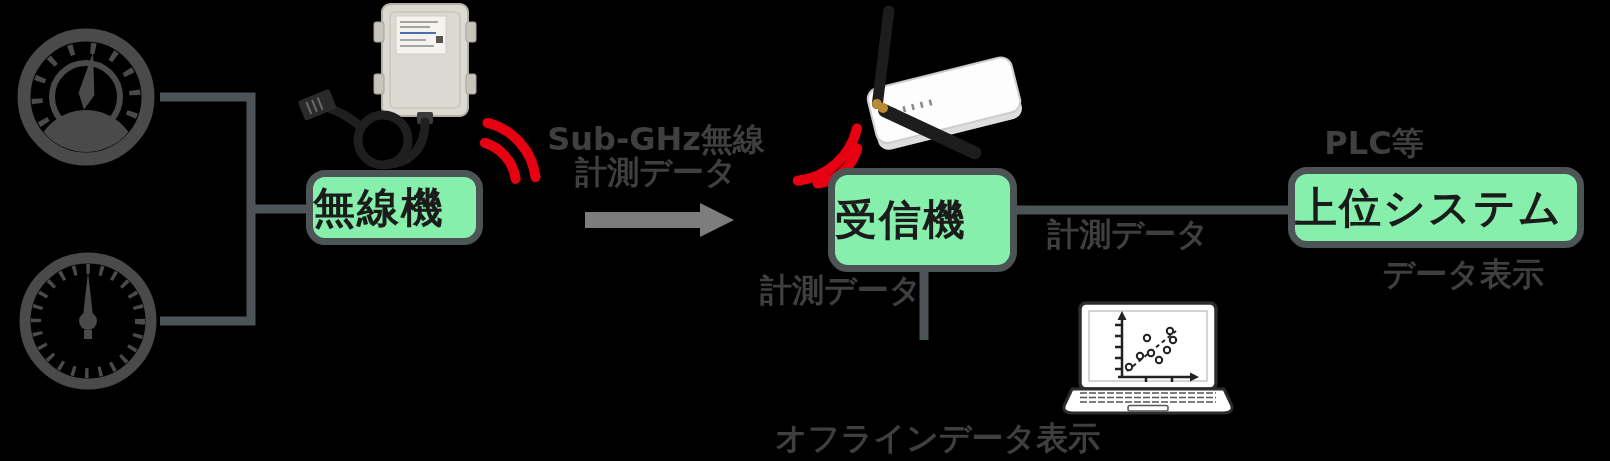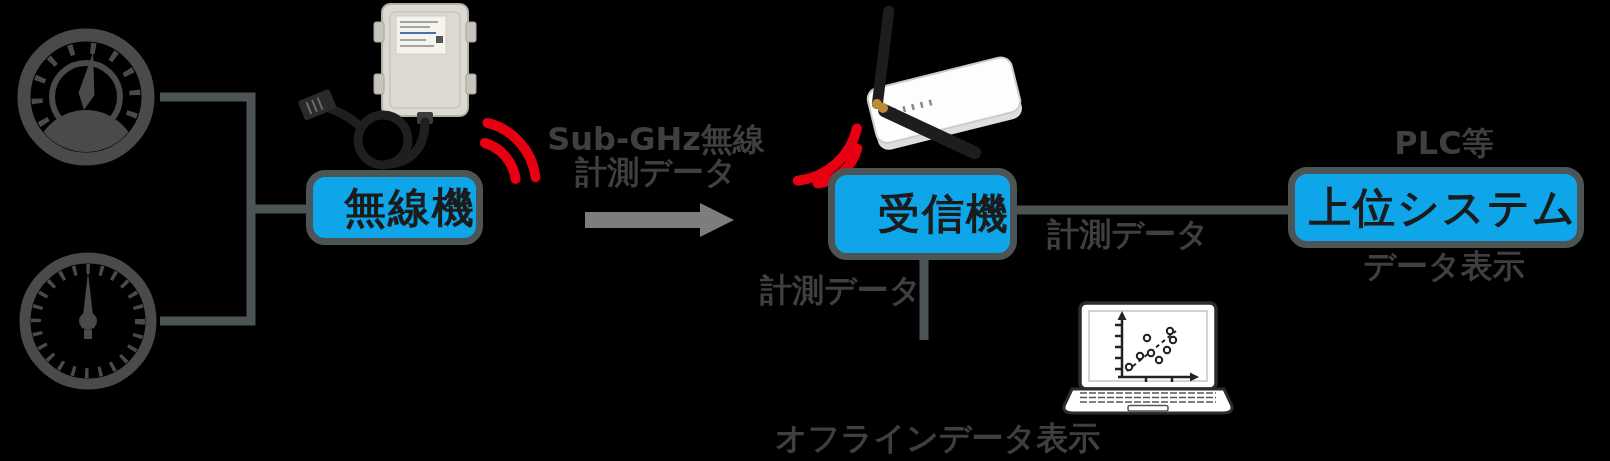--- a/index.html
+++ b/index.html
@@ -2,23 +2,23 @@
 <html><head>
 <meta charset="utf-8">
 <style>
   html,body{margin:0;padding:0;background:#000;}
   .canvas{
     position:relative;width:1610px;height:461px;background:#000000;
     font-family:"DejaVu Sans","Liberation Sans",sans-serif;overflow:hidden;
   }
   .layer{position:absolute;left:0;top:0;}
   .node{
-    position:absolute;box-sizing:border-box;background:#0ea5e9;
+    position:absolute;box-sizing:border-box;background:#86efac;
     border:7px solid #4c5456;border-radius:19px;
-    display:flex;align-items:center;justify-content:flex-end;
+    display:flex;align-items:center;justify-content:flex-start;
     font-weight:800;color:#1b1b1b;font-size:42px;letter-spacing:2px;
   }
   .annotation{
     position:absolute;color:#3f3f42;font-size:32px;font-weight:700;
     line-height:33px;text-align:center;white-space:nowrap;
   }
   .annotation.right-align{text-align:right;}
 </style>
 </head>
 <body>
@@ -151,39 +151,39 @@
         <line x1="1080" y1="402" x2="1216" y2="402" stroke-dasharray="7 2"></line>
       </g>
       <rect x="1128" y="405.5" width="40" height="5.5" rx="2" fill="none" stroke="#555555" stroke-width="1.5"></rect>
     </g>
   </svg>
 
   <div class="node" style="left:306px;top:170px;width:177px;height:75px;">
     <span>無線機</span>
   </div>
 
-  <div class="node" style="left:828px;top:168px;width:189px;height:92px;">
+  <div class="node" style="left:828px;top:168px;width:189px;height:104px;border-radius:20px;">
     <span>受信機</span>
   </div>
 
   <div class="node" style="left:1288px;top:167px;width:296px;height:81px;">
     <span>上位システム</span>
   </div>
 
 
   <div class="annotation" style="left:545px;top:123px;width:222px;">
     <div>Sub-GHz無線</div>
     <div>計測データ</div>
   </div>
 
   <div class="annotation" style="left:1028px;top:219px;width:200px;line-height:31px;">
     <div>計測データ</div>
   </div>
 
   <div class="annotation right-align" style="left:760px;top:274px;width:150px;">計測データ</div>
 
-  <div class="annotation" style="left:1344px;top:127px;width:200px;">PLC等</div>
+  <div class="annotation" style="left:1274px;top:127px;width:200px;">PLC等</div>
 
-  <div class="annotation" style="left:1344px;top:250px;width:200px;">データ表示</div>
+  <div class="annotation" style="left:1344px;top:258px;width:200px;text-align:right;">データ表示</div>
 
   <div class="annotation" style="left:775px;top:422px;width:300px;">オフラインデータ表示</div>
 
 </div>
 
 </body></html>

